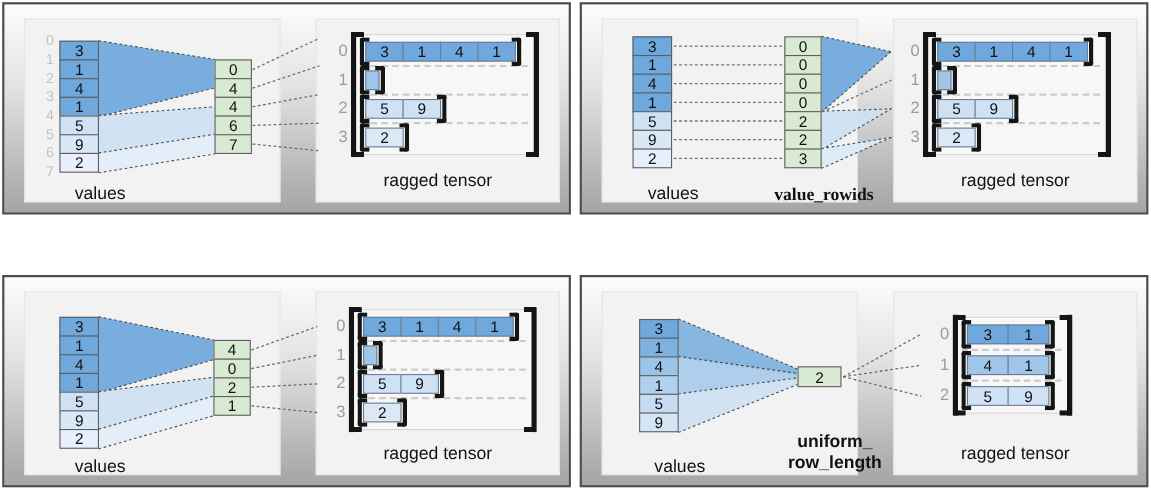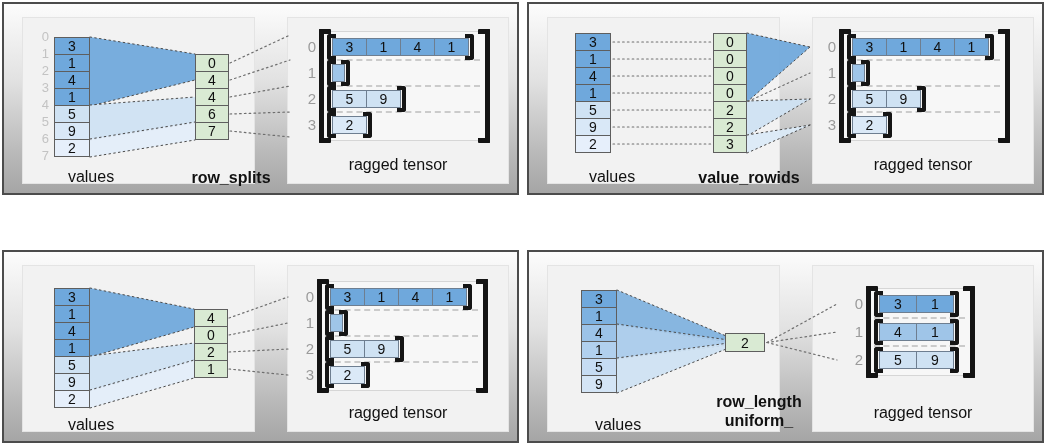--- a/index.html
+++ b/index.html
@@ -42,24 +42,20 @@
   .bb.r{border-left:none;}
 </style>
 </head>
 <body>
 
 <div class="page">
 
   <section class="frame" id="f0">
     <div class="inner left-inner">
       <div class="lbl values-lbl" style="left: 23px; top: 150px; width: 90px;">values</div>
-      <div class="lbl param-lbl" style="left: 128px; top: 150px; width: 160px;">
-        <span>row_splits</span>
-
-      </div>
     </div>
     <div class="inner ragged-inner">
       <div class="ragged-lbl">ragged tensor</div>
     </div>
     <svg class="overlay" width="513" height="189" viewBox="0 0 513 189">
         <polygon points="86,33 191,50 191,76 86,102" fill="#6fa8dc" fill-opacity="0.93"></polygon>
         <line x1="86" y1="33" x2="191" y2="50" stroke="#4a4a4a" stroke-width="1" stroke-dasharray="1.6 3.2" stroke-linecap="round"></line>
         <line x1="86" y1="102" x2="191" y2="76" stroke="#4a4a4a" stroke-width="1" stroke-dasharray="1.6 3.2" stroke-linecap="round"></line>
         <polygon points="86,101 191,93 191,119 86,136" fill="#cfe2f3" fill-opacity="0.93"></polygon>
         <line x1="86" y1="101" x2="191" y2="93" stroke="#4a4a4a" stroke-width="1" stroke-dasharray="1.6 3.2" stroke-linecap="round"></line>
@@ -131,21 +127,21 @@
         <div class="cell" style="width: 34px; height: 18px; background: rgb(217, 234, 211);">4</div>
         <div class="cell" style="width: 34px; height: 18px; background: rgb(217, 234, 211);">4</div>
         <div class="cell" style="width: 34px; height: 18px; background: rgb(217, 234, 211);">6</div>
         <div class="cell" style="width: 34px; height: 18px; background: rgb(217, 234, 211);">7</div>
       </div>
     </section>
 
   <section class="frame" id="f1">
     <div class="inner left-inner">
       <div class="lbl values-lbl" style="left: 19px; top: 150px; width: 90px;">values</div>
-      <div class="lbl param-lbl" style="left: 121px; top: 150px; width: 160px;">
+      <div class="lbl param-lbl" style="left: 121px; top: 150px; width: 160px; font-family: Liberation Serif, serif;">
         <span>value_rowids</span>
 
       </div>
     </div>
     <div class="inner ragged-inner">
       <div class="ragged-lbl">ragged tensor</div>
     </div>
     <svg class="overlay" width="513" height="189" viewBox="0 0 513 189">
         <line x1="84" y1="38" x2="182" y2="38" stroke="#6e6e6e" stroke-width="1.2" stroke-dasharray="1.6 3.2" stroke-linecap="round"></line>
         <line x1="84" y1="55" x2="182" y2="55" stroke="#6e6e6e" stroke-width="1.2" stroke-dasharray="1.6 3.2" stroke-linecap="round"></line>
@@ -293,22 +289,22 @@
         <div class="cell" style="width: 34px; height: 18px; background: rgb(217, 234, 211);">0</div>
         <div class="cell" style="width: 34px; height: 18px; background: rgb(217, 234, 211);">2</div>
         <div class="cell" style="width: 34px; height: 18px; background: rgb(217, 234, 211);">1</div>
       </div>
     </section>
 
   <section class="frame" id="f3">
     <div class="inner left-inner">
       <div class="lbl values-lbl" style="left: 25px; top: 150px; width: 90px;">values</div>
       <div class="lbl param-lbl" style="left: 141px; top: 126px; width: 140px;">
+        <span>uniform_</span>
         <span>row_length</span>
-        <span>uniform_</span>
       </div>
     </div>
     <div class="inner ragged-inner">
       <div class="ragged-lbl">ragged tensor</div>
     </div>
     <svg class="overlay" width="513" height="189" viewBox="0 0 513 189">
         <polygon points="88,38 196,83.5 196,89.5 88,73" fill="#7fb1df" fill-opacity="0.93"></polygon>
         <line x1="88" y1="38" x2="196" y2="83.5" stroke="#4a4a4a" stroke-width="1" stroke-dasharray="1.6 3.2" stroke-linecap="round"></line>
         <line x1="88" y1="73" x2="196" y2="89.5" stroke="#4a4a4a" stroke-width="1" stroke-dasharray="1.6 3.2" stroke-linecap="round"></line>
         <polygon points="88,72 196,87.5 196,93.5 88,107" fill="#a9cbec" fill-opacity="0.93"></polygon>

